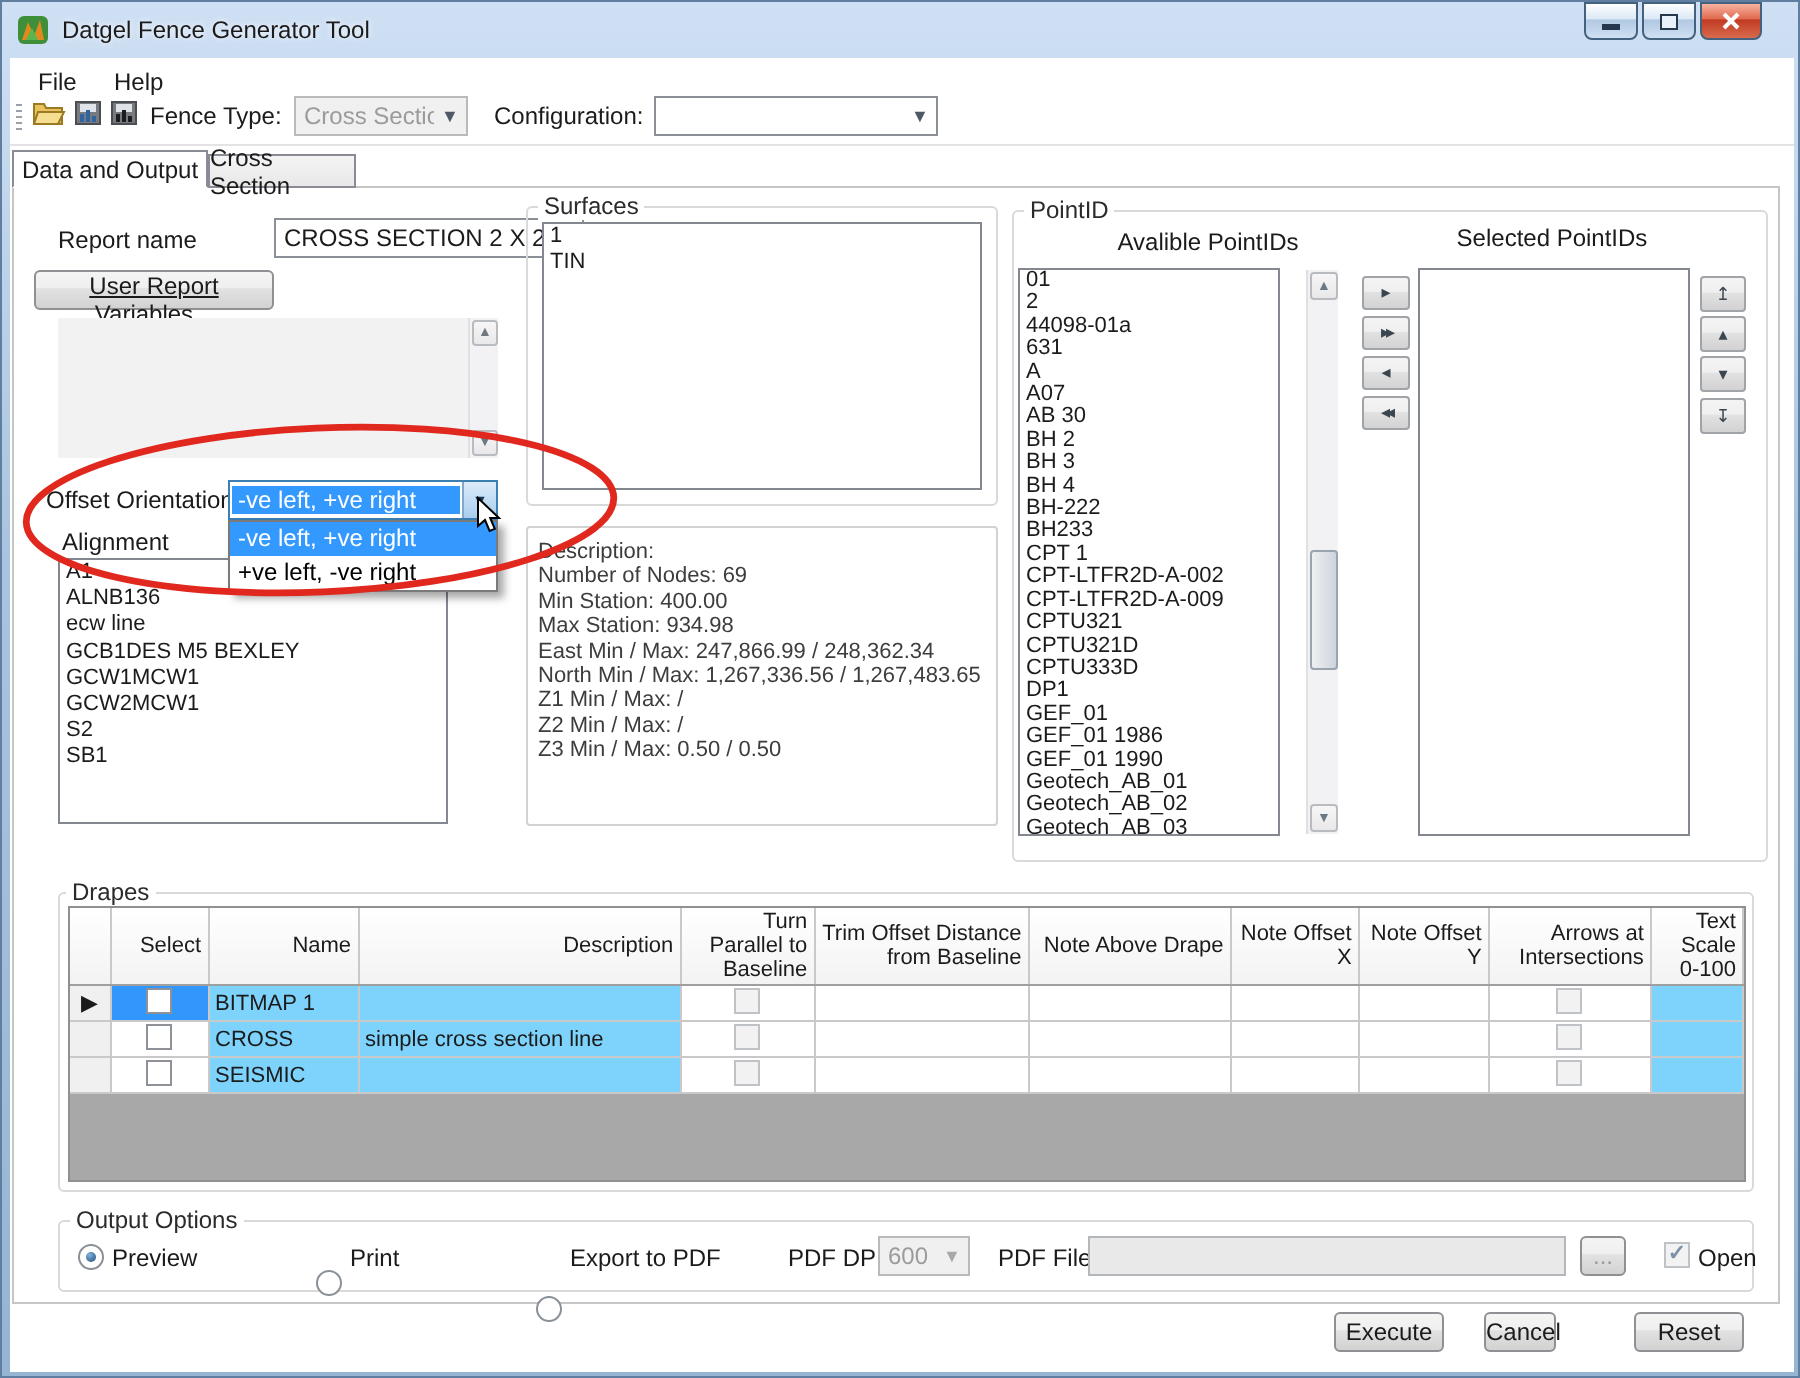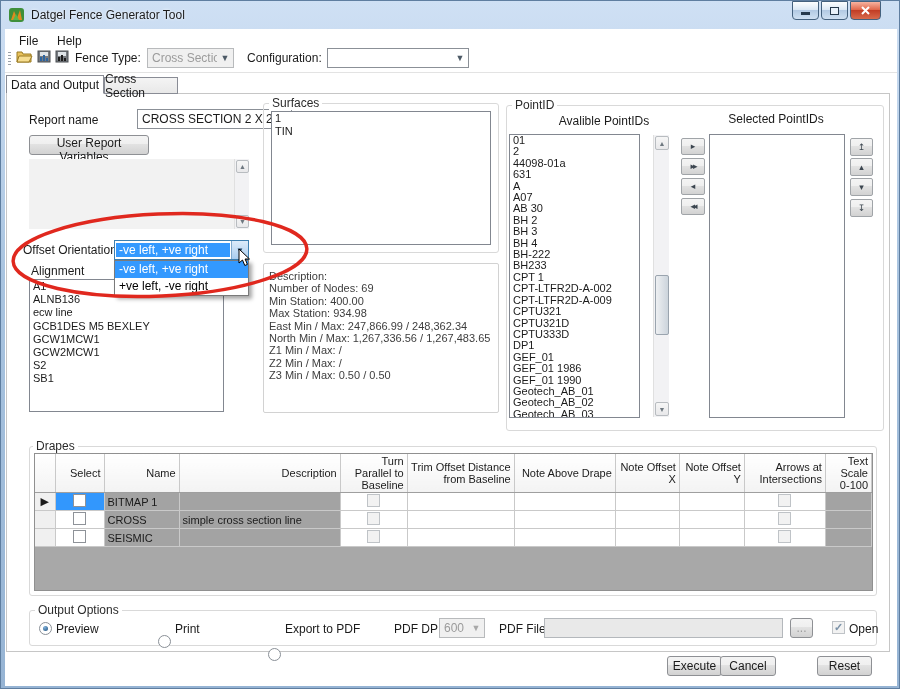--- a/index.html
+++ b/index.html
@@ -75,21 +75,21 @@
   .opt-label { font-size:12px; color:#1b1b1b; }
 
   
   .grid-wrap { background:#a8a8a8; border:1px solid #909090; }
   table.grid { border-collapse:collapse; table-layout:fixed; width:837px; background:#fff; }
   table.grid th { background:linear-gradient(#ffffff,#f3f3f3); border-right:1px solid #c9c9c9; border-bottom:1px solid #9f9f9f;
                   font-weight:normal; font-size:11px; color:#1b1b1b; text-align:right; padding:1px 3px; vertical-align:middle; line-height:12px; }
   table.grid td { border-right:1px solid #c9c9c9; border-bottom:1px solid #c9c9c9; font-size:11px; color:#1b1b1b;
                   padding:0 3px; height:18px; vertical-align:middle; white-space:nowrap; overflow:hidden; }
   td.c-rowsel, th.c-rowsel { background:#f0f0f0; border-right:1px solid #9f9f9f; text-align:center; color:#222; font-size:8px; padding:0; }
-  td.c-gray { background:#a3a3a3; }
+  td.c-gray { background:#7dd3fc; }
   td.c-check { text-align:center; }
   td.c-selhl { background:#3297fd; }
   .static { cursor:default; }
 </style>
 </head>
 <body>
 
 <div class="window">
 
   <svg class="abs" style="left:8px; top:6px;" width="16" height="16">
@@ -153,21 +153,21 @@
   <div class="abs tab inactive" style="left:103px; top:76px; width:74px; height:17px;">
     <span>Cross Section</span>
   </div>
   <div class="abs tabpage" style="left:5px; top:92px; width:884px; height:559px; z-index:1;"></div>
 
   <div class="abs tool-label static" style="left:28px; top:112px; z-index:2;">Report name</div>
   <div class="abs combo" style="left:93px; top:108px; width:155px; height:20px; z-index:2;margin-left:43px;">
     <span class="val">CROSS SECTION 2 X 2</span>
     <span class="arrow">▼</span>
   </div>
-  <button class="abs btn" style="left:28px; top:134px; width:120px; height:20px; z-index:2;">User Report Variables...</button>
+  <button class="abs btn" style="left:16px; top:134px; width:120px; height:20px; z-index:2;text-decoration:underline;">User Report Variables...</button>
 
   <div class="abs" style="left:28px; top:158px; width:220px; height:70px; background:#f2f2f2; z-index:2;">
     <div class="abs sb-track" style="right:0; top:0; width:15px; height:70px;">
       <div class="sb-btn abs" style="left:1px; top:1px; width:13px; height:13px;">▲</div>
       <div class="sb-btn abs" style="left:1px; bottom:1px; width:13px; height:13px;">▼</div>
     </div>
   </div>
 
   <div class="abs tool-label static" style="left:22px; top:242px; z-index:2;">Offset Orientation</div>
   <div class="abs combo focused" style="left:113px; top:239px; width:135px; height:20px; z-index:39;">
@@ -358,21 +358,21 @@
     <span class="val">600</span>
     <span class="arrow" style="color:#a8a8a8;">▼</span>
   </div>
   <div class="abs opt-label static" style="left:498px; top:621px; z-index:2;">PDF File</div>
   <div class="abs" style="left:543px; top:617px; width:239px; height:20px; background:#e9e9e9; border:1px solid #b4b8bc; z-index:2; font-size:12px; color:#777; padding:2px 4px;"></div>
   <button class="abs btn disabled" style="left:789px; top:617px; width:23px; height:20px; z-index:2;">...</button>
   <div class="abs cb dis checked" style="left:831px; top:620px; z-index:2;">✓</div>
   <div class="abs opt-label static" style="left:848px; top:621px; z-index:2;">Open</div>
 
   <button class="abs btn" style="left:666px; top:655px; width:55px; height:20px; z-index:2;">Execute</button>
-  <button class="abs btn" style="left:719px; top:655px; width:56px; height:20px; z-index:2;">Cancel</button>
+  <button class="abs btn" style="left:741px; top:655px; width:36px; height:20px; z-index:2;">Cancel</button>
   <button class="abs btn" style="left:816px; top:655px; width:55px; height:20px; z-index:2;">Reset</button>
 
   <svg class="abs" style="left:4px; top:205px; z-index:60; pointer-events:none;" width="314" height="100">
     <ellipse cx="155" cy="49" rx="147" ry="41" fill="none" stroke="#e0281e" stroke-width="3.4" transform="rotate(-2.5 155 49)"></ellipse>
   </svg>
 
   <svg class="abs" style="left:237px; top:247px; z-index:70; pointer-events:none;" width="13" height="19">
     <path d="M1 1 L1 15 L4.5 12 L6.8 17.5 L9.4 16.4 L7.1 11 L11.5 11 Z" fill="#fff" stroke="#000" stroke-width="1"></path>
   </svg>
 

